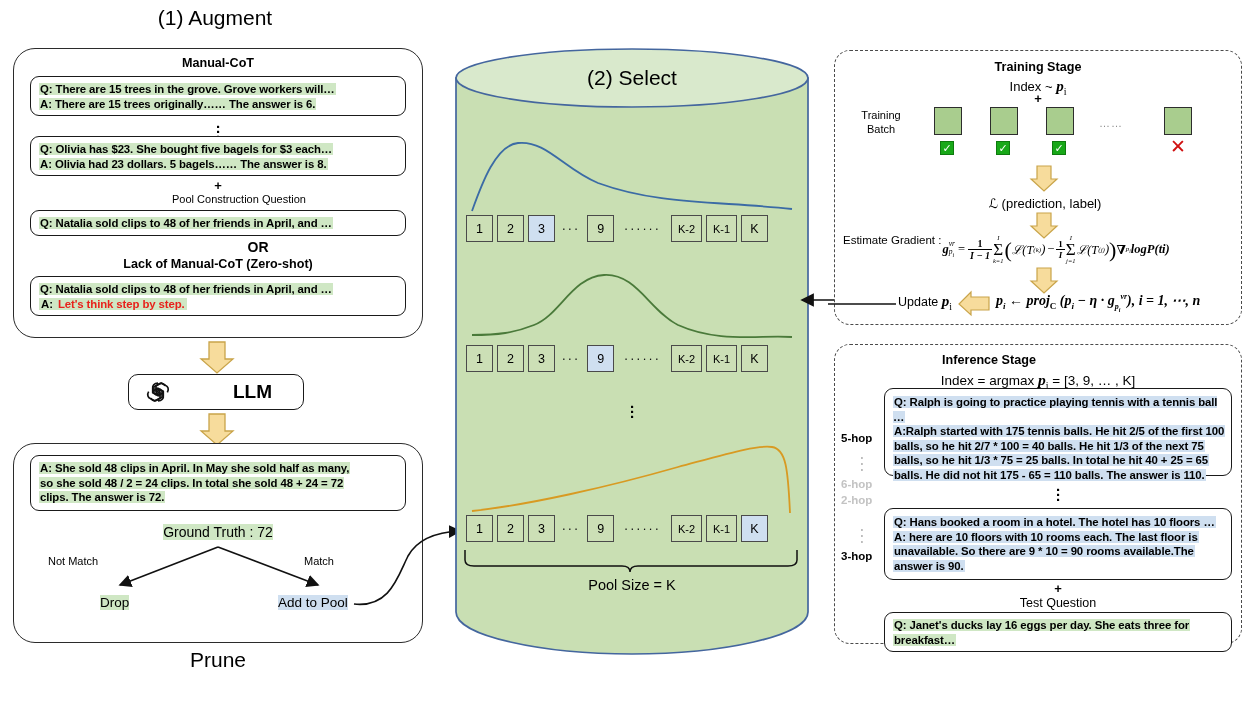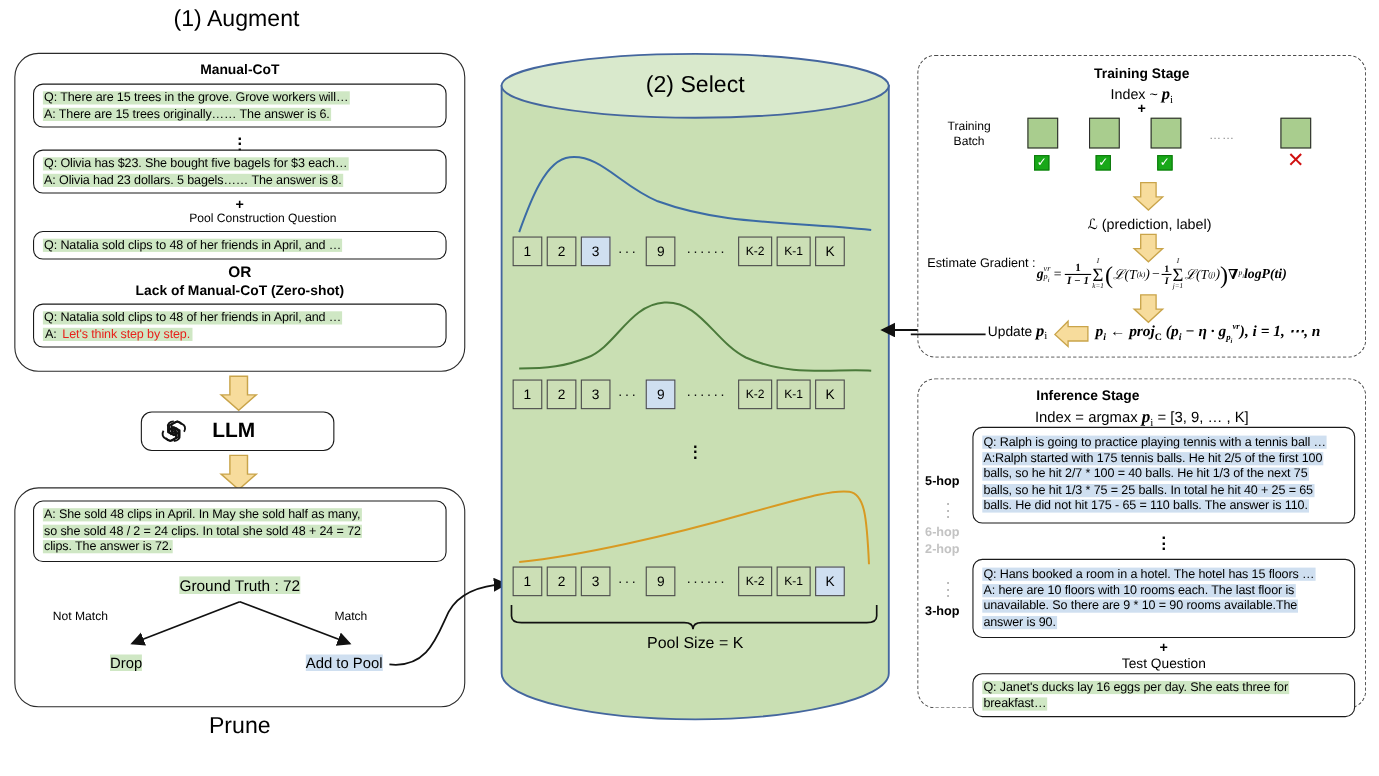--- a/index.html
+++ b/index.html
@@ -4,24 +4,24 @@
 <style>
   html,body{margin:0;padding:0;background:#ffffff;}
   body{width:1254px;height:705px;position:relative;overflow:hidden;
        font-family:"Liberation Sans","DejaVu Sans",sans-serif;color:#000;}
   .abs{position:absolute;}
   .hl-green{background:#cfe7c4;}
   .hl-blue{background:#cfdff0;}
   .rbox{border:1.6px solid #1a1a1a;border-radius:9px;background:#fff;box-sizing:border-box;}
   .rbox-outer{border:1.6px solid #2b2b2b;border-radius:22px;background:#fff;box-sizing:border-box;}
   .dbox{border:1.7px dashed #4a4a4a;border-radius:16px;background:#fff;box-sizing:border-box;}
-  .qa{font-size:11.4px;line-height:14.6px;letter-spacing:-0.1px;}
+  .qa{font-size:11.4px;line-height:14.6px;letter-spacing:-0.1px;font-weight:bold;}
   .qa span{padding:0 1px;}
   .ctr{text-align:center;}
-  .bold{font-weight:bold;}
+  .bold{font-weight:bold;padding-left:40px;}
   .ttl{font-size:21px;}
   .hdr{font-size:12.6px;font-weight:bold;}
   .sub{font-size:11px;}
   .plus{font-size:13px;font-weight:bold;line-height:10px;}
   .red{color:#e8211b;}
   .vdots{font-size:15px;line-height:5px;letter-spacing:0;font-weight:bold;}
   svg{display:block;overflow:visible;}
   .idxbox{width:27px;height:27px;border:1.4px solid #4a4a4a;background:#ccdfb6;
           display:flex;align-items:center;justify-content:center;font-size:12.5px;box-sizing:border-box;}
   .idxbox.w{width:31px;font-size:11px;}
@@ -356,21 +356,21 @@
 </div>
 
 <div class="abs ctr vdots" style="left:884px;top:483px;width:348px;">
   <div>.</div>
     <div>.</div>
     <div>.</div>
 </div>
 
 <div class="abs rbox" style="left:884px;top:508px;width:348px;height:72px;">
   <div class="qa" style="padding:6px 0 0 8px;">
-    <div><span class="hl-blue">Q: Hans booked a room in a hotel. The hotel has 15 floors …</span></div>
+    <div><span class="hl-blue">Q: Hans booked a room in a hotel. The hotel has 10 floors …</span></div>
     <div><span class="hl-blue">A: here are 10 floors with 10 rooms each. The last floor is</span></div>
     <div><span class="hl-blue">unavailable. So there are 9 * 10 = 90 rooms available.The</span></div>
     <div><span class="hl-blue">answer is 90.</span></div>
   </div>
 </div>
 
 <div class="abs ctr plus" style="left:884px;top:584px;width:348px;">+</div>
 <div class="abs ctr sub" style="left:884px;top:596px;width:348px;font-size:12.5px;">Test Question</div>
 
 <div class="abs rbox" style="left:884px;top:612px;width:348px;height:40px;">

